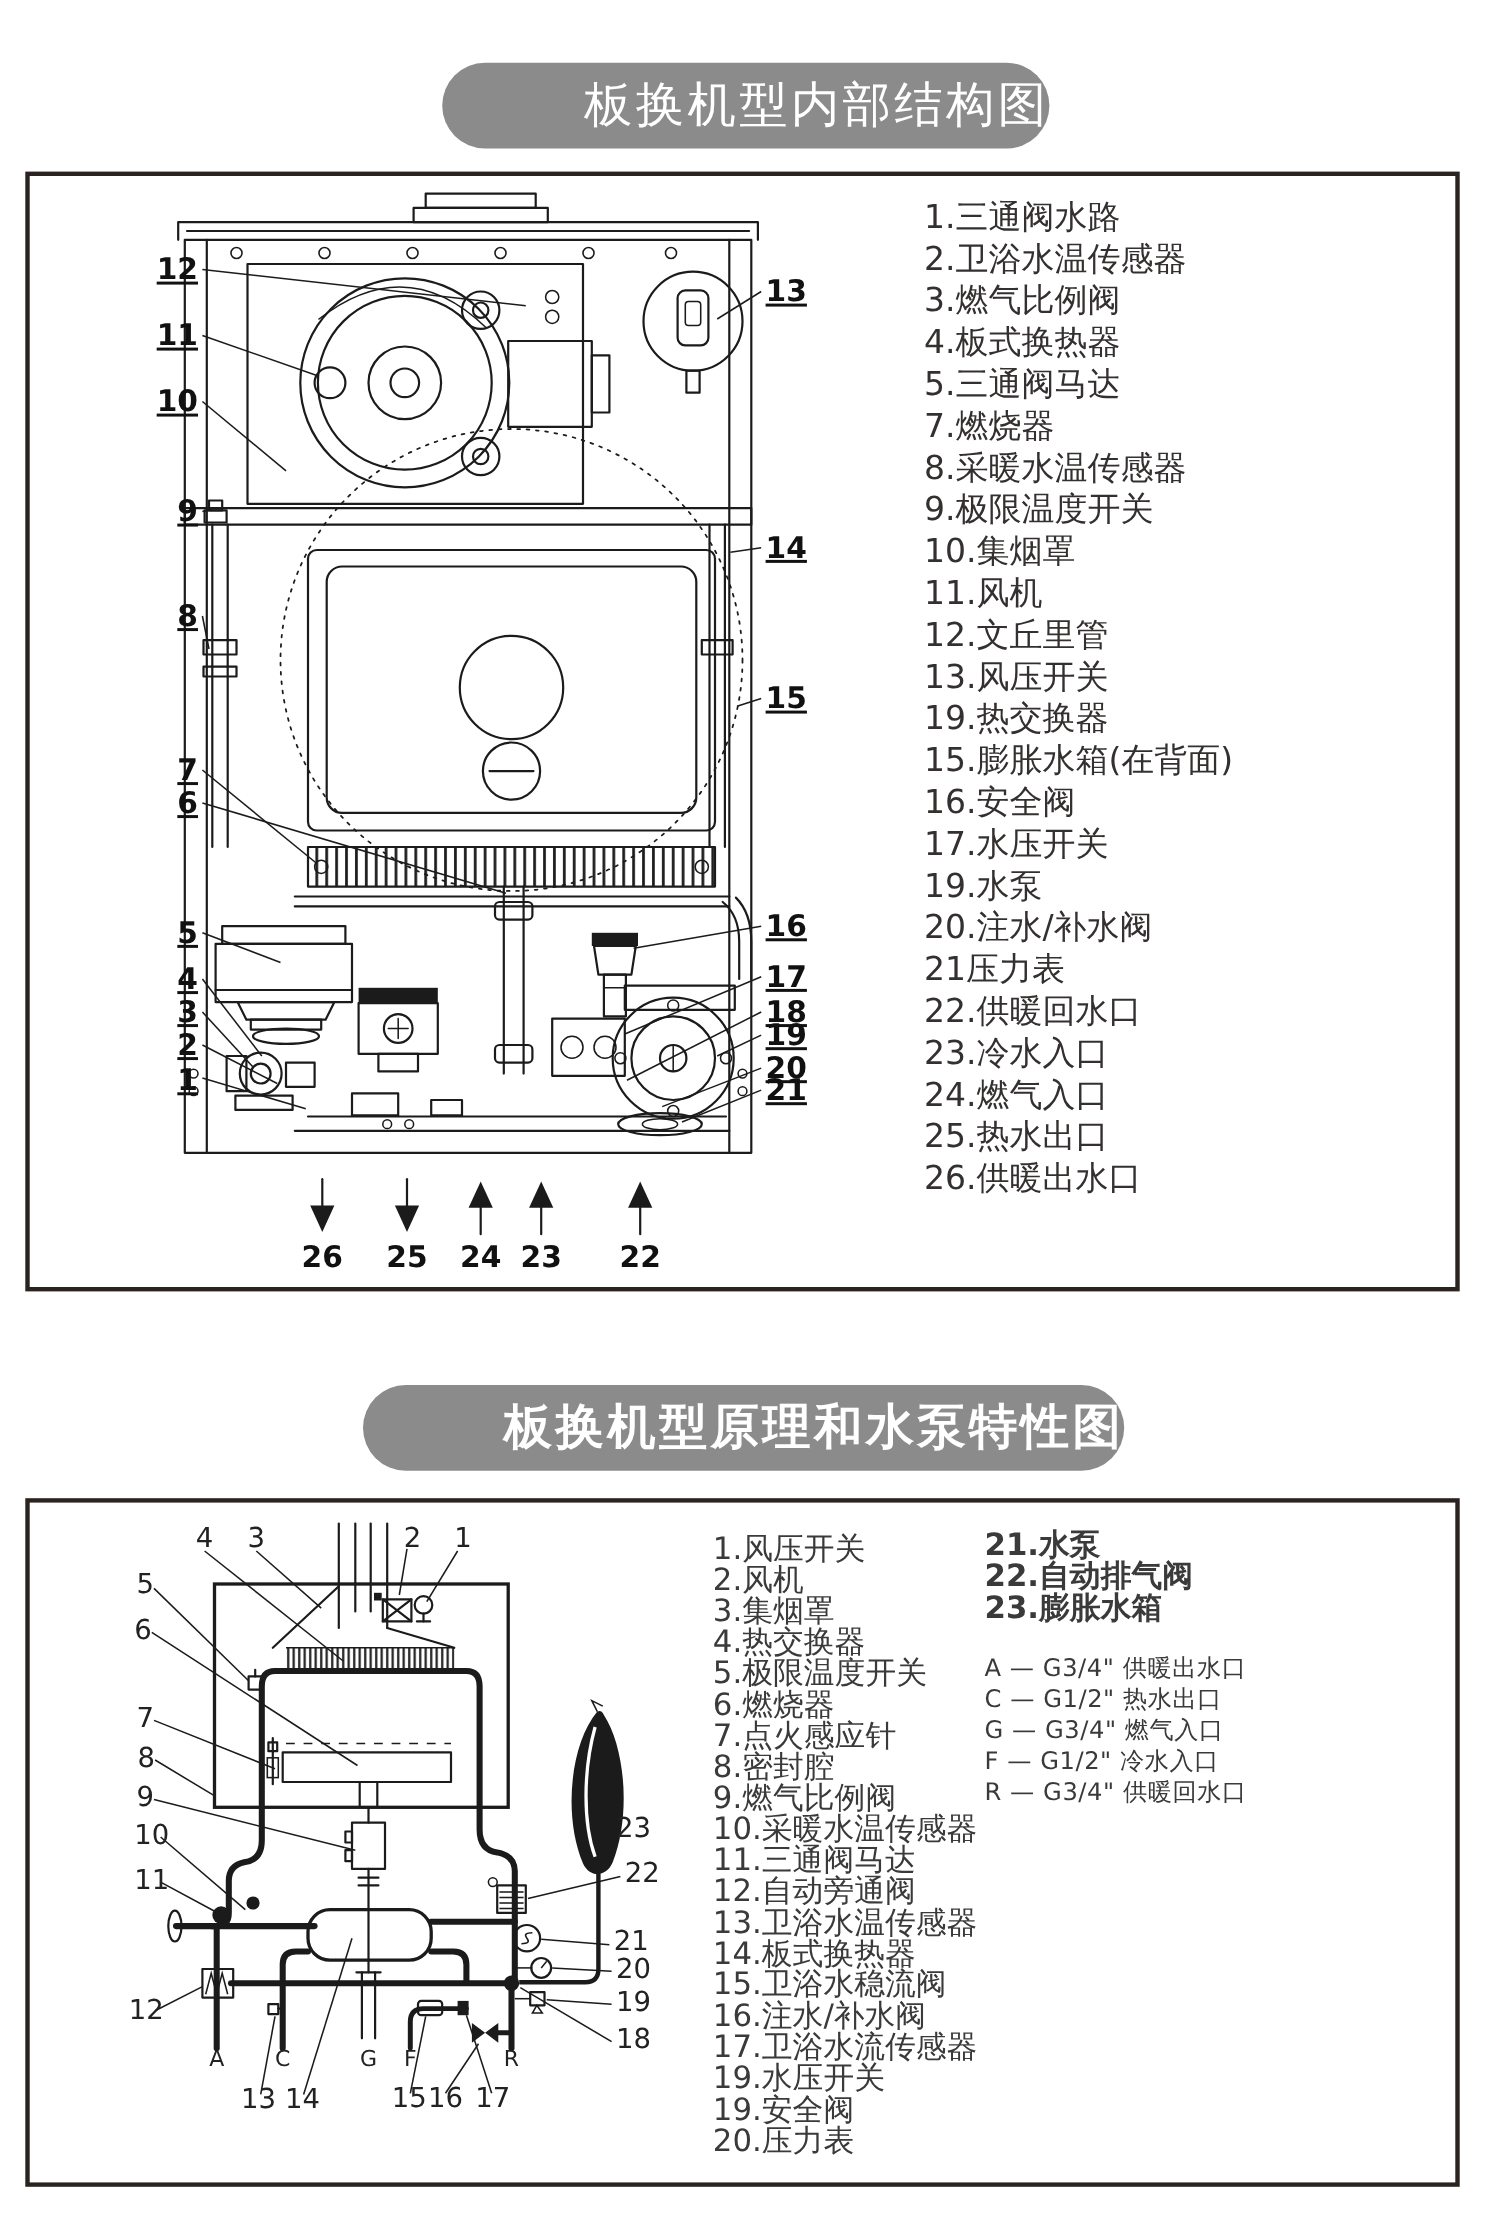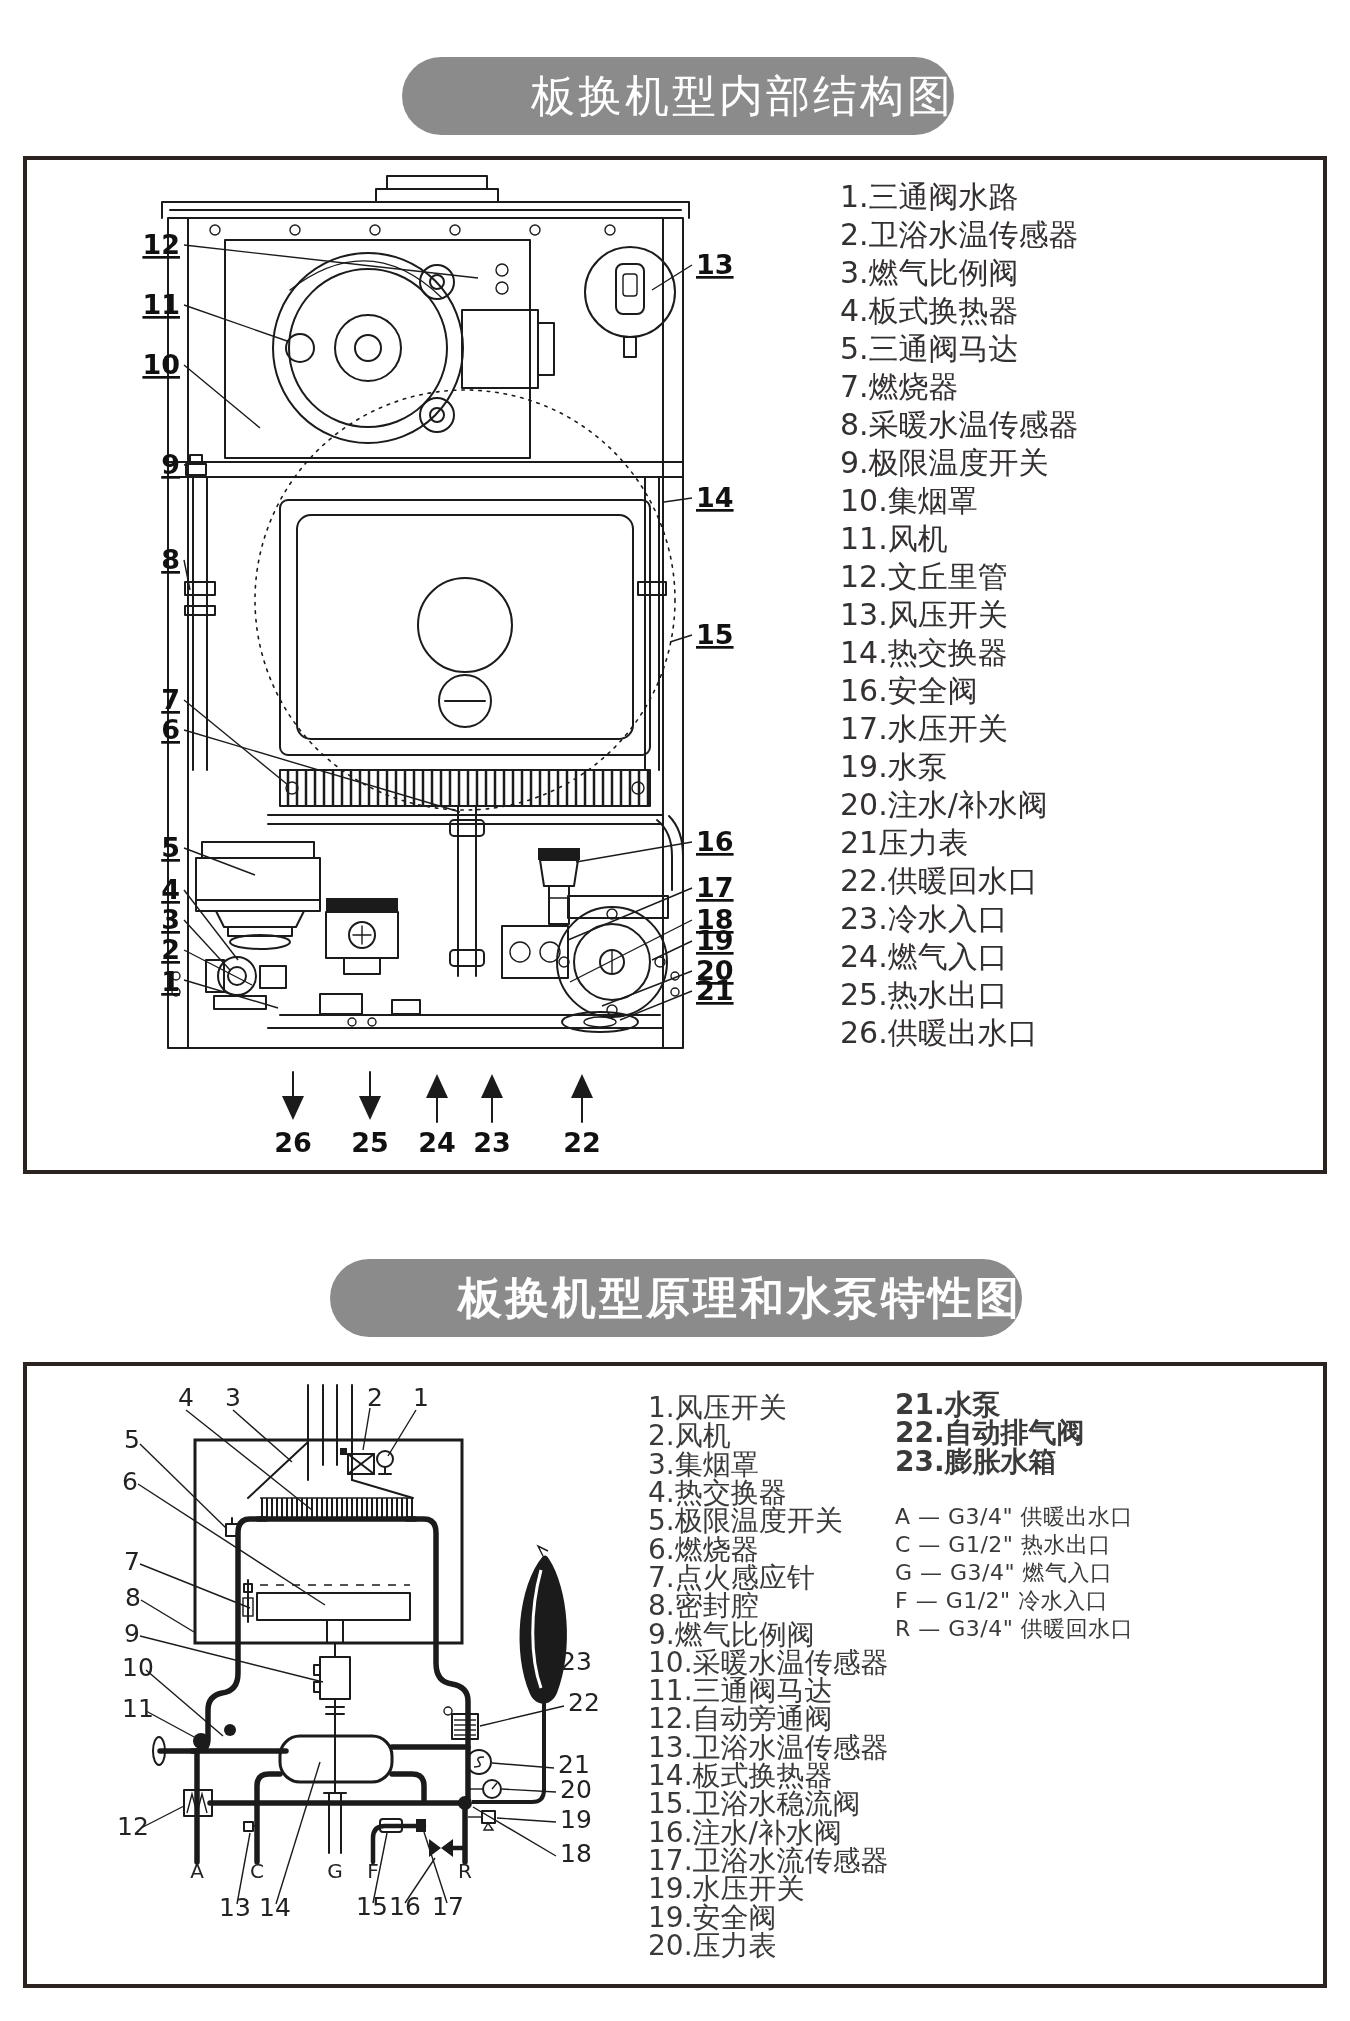--- a/index.html
+++ b/index.html
@@ -246,21 +246,22 @@
   <div class="l1row">3.燃气比例阀</div>
   <div class="l1row">4.板式换热器</div>
   <div class="l1row">5.三通阀马达</div>
   <div class="l1row">7.燃烧器</div>
   <div class="l1row">8.采暖水温传感器</div>
   <div class="l1row">9.极限温度开关</div>
   <div class="l1row">10.集烟罩</div>
   <div class="l1row">11.风机</div>
   <div class="l1row">12.文丘里管</div>
   <div class="l1row">13.风压开关</div>
-  <div class="l1row">14.热交换器</div>
+  <div class="l1row">19.热交换器</div>
+  <div class="l1row">15.膨胀水箱(在背面)</div>
   <div class="l1row">16.安全阀</div>
   <div class="l1row">17.水压开关</div>
   <div class="l1row">19.水泵</div>
   <div class="l1row">20.注水/补水阀</div>
   <div class="l1row">21压力表</div>
   <div class="l1row">22.供暖回水口</div>
   <div class="l1row">23.冷水入口</div>
   <div class="l1row">24.燃气入口</div>
   <div class="l1row">25.热水出口</div>
   <div class="l1row">26.供暖出水口</div>

